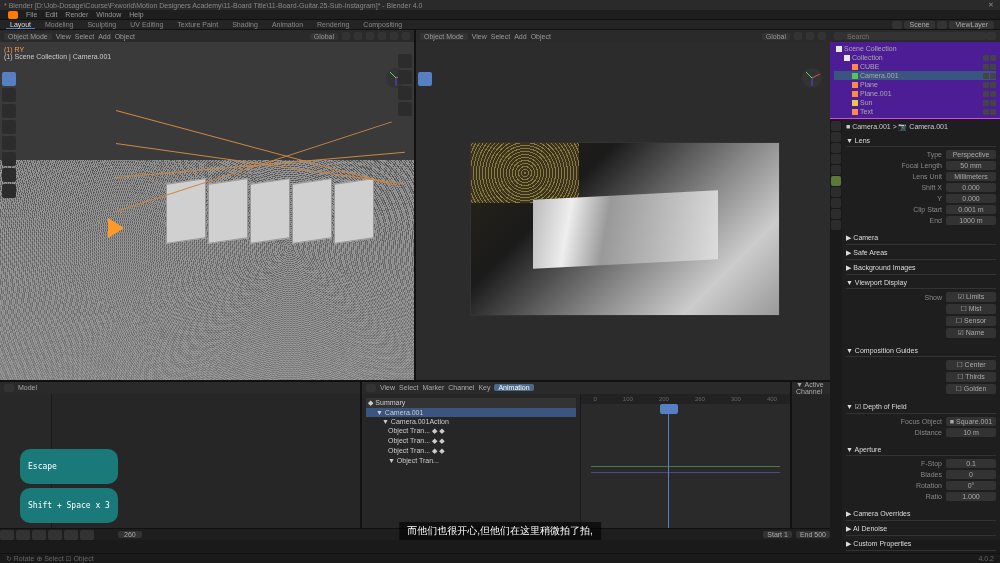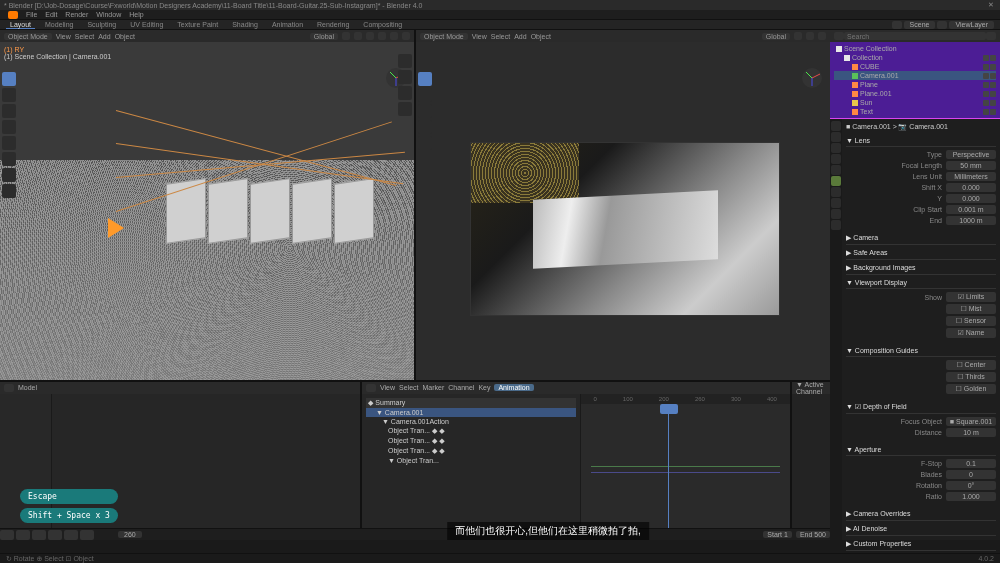--- a/index.html
+++ b/index.html
@@ -80,23 +80,23 @@
 .prop-body { flex: 1; padding: 4px; font-size: 7px; color: #aaa; overflow: hidden; }
 .prop-section { margin-bottom: 6px; }
 .prop-title { color: #ddd; padding: 2px 0; border-bottom: 1px solid #333; margin-bottom: 2px; }
 .prop-row { display: flex; align-items: center; padding: 1px 0; }
 .prop-row .label { flex: 1; color: #888; text-align: right; padding-right: 4px; }
 .prop-row .val { width: 50px; background: #333; padding: 1px 3px; border-radius: 2px; text-align: center; }
 
 .statusbar { position: absolute; bottom: 0; left: 0; right: 0; height: 10px; background: #1a1a1a; display: flex; align-items: center; padding: 0 6px; font-size: 7px; color: #666; border-top: 1px solid #111; }
 
 .key-hints { position: absolute; left: 20px; bottom: 40px; display: flex; flex-direction: column; gap: 4px; }
-.key-hint { background: #1a7a7a; color: #fff; padding: 3px 8px; border-radius: 10px; font-size: 8px; font-family: monospace; }
-
-.subtitles { position: absolute; bottom: 22px; left: 50%; transform: translateX(-50%); text-align: center; margin-left: 48px; }
+.key-hint { background: #1a7a7a; color: #fff; padding: 13px 8px; border-radius: 10px; font-size: 8px; font-family: monospace; }
+
+.subtitles { position: absolute; bottom: 22px; left: 50%; transform: translateX(-50%); text-align: center; }
 .sub-line { background: rgba(0,0,0,0.6); color: #fff; padding: 2px 8px; font-size: 10px; display: inline-block; margin: 1px 0; }
 </style>
 </head>
 <body>
 
 <div class="titlebar">
   <span>* Blender [D:\Job-Dosage\Course\Fxworld\Motion Designers Academy\11-Board Title\11-Board-Guitar.25-Sub-Instagram]* - Blender 4.0</span>
   <span class="close">✕</span>
 </div>
 

